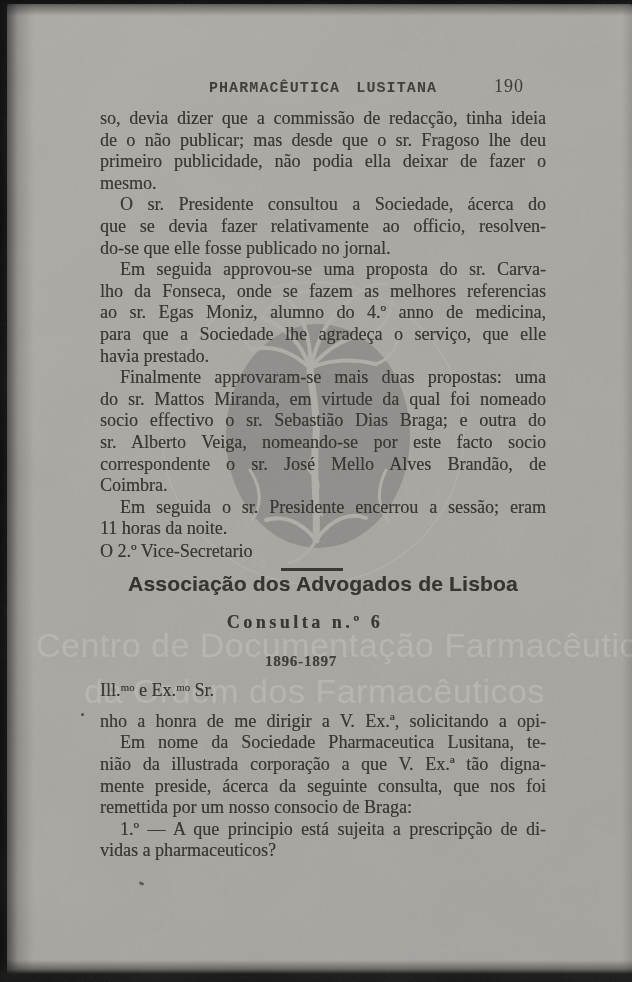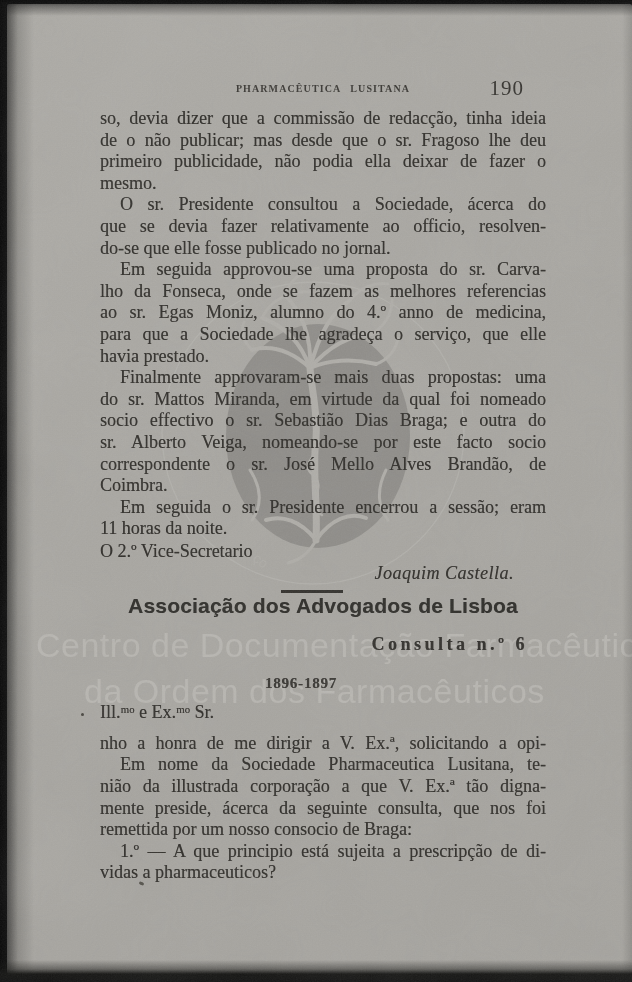--- a/index.html
+++ b/index.html
@@ -17,43 +17,43 @@
   .wm-text{position:absolute; font-family:"Liberation Sans","DejaVu Sans",sans-serif;
            color:#b7b5b0; font-size:34px; letter-spacing:0.5px; white-space:nowrap;
            font-weight:400;}
   .wm-line1{left:36px; top:626px;}
   .wm-line2{left:84px; top:672px;}
   .stamp{position:absolute; left:0; top:0;}
 
   
   .content{position:absolute; inset:0; z-index:3; color:#312f2b;}
   .running-head{position:absolute; left:100px; top:78px; width:446px; text-align:center;}
-  .rh-title{font-size:10px; font-weight:bold; letter-spacing:1.1px; color:#3a3834;
-            word-spacing:6px;}
-  .rh-folio{position:absolute; right:22px; top:-2px; font-size:21px;
+  .rh-title{font-size:15px; font-weight:bold; letter-spacing:1.1px; color:#3a3834;
+            word-spacing:6px;font-family:Liberation Mono, monospace;}
+  .rh-folio{position:absolute; right:22px; top:-2px; font-size:18px;
             letter-spacing:1px; font-weight:normal; color:#35332f;}
 
   .column{position:absolute; left:100px; top:108px; width:446px;
           font-size:18px; line-height:21.6px;
           text-shadow:0.25px 0.25px 0 rgba(49,47,43,0.55);}
   .line{text-align:justify; text-align-last:justify; white-space:normal;}
   .line.last{text-align-last:left;}
   .line.indent{text-indent:20px;}
 
   .sig-role{text-align:left; padding-right:62px; line-height:22px;}
   .sig-name{text-align:right; padding-right:32px; line-height:22px;
             font-style:italic; letter-spacing:0.5px;}
 
   .divider{width:62px; height:3px; background:#33312d; margin:6px auto 0;
            transform:translateX(-11px);}
 
   .sec-title{text-align:center; line-height:25px;
              font-family:"Liberation Sans","DejaVu Sans",sans-serif;
              font-weight:bold; font-size:21px; color:#2e2d29; letter-spacing:0.2px;}
-  .sec-consulta{margin-top:15px; text-align:right; line-height:23px;
+  .sec-consulta{margin-top:15px; text-align:center; line-height:23px;
                 font-weight:bold; font-size:18px; letter-spacing:3.5px;
                 position:relative; left:-18px; color:#312f2b;}
   .sec-years{margin-top:19px; text-align:center; line-height:17px;
              font-weight:bold; font-size:15px; letter-spacing:0.8px;
              position:relative; left:-22px; color:#3a3834;}
   .salutation{margin-top:9px; text-align:left; padding-right:28px; line-height:23px;
               font-family:"Liberation Serif","DejaVu Serif","DejaVu Sans",serif;}
   .letter{margin-top:9px;}
 
   
@@ -139,21 +139,20 @@
           <div class="line">do sr. Mattos Miranda, em virtude da qual foi nomeado</div>
           <div class="line">socio effectivo o sr. Sebastião Dias Braga; e outra do</div>
           <div class="line">sr. Alberto Veiga, nomeando-se por este facto socio</div>
           <div class="line">correspondente o sr. José Mello Alves Brandão, de</div>
           <div class="line last">Coimbra.</div>
           <div class="line indent">Em seguida o sr. Presidente encerrou a sessão; eram</div>
           <div class="line last">11 horas da noite.</div>
         </div>
 
       <div class="sig-role">O 2.º Vice-Secretario</div>
-      <div class="sig-name">Joaquim Castella.</div>
 
       <div class="divider"></div>
 
       <div class="sec-title">Associação dos Advogados de Lisboa</div>
       <div class="sec-consulta">Consulta n.º 6</div>
       <div class="sec-years">1896-1897</div>
       <div class="salutation">Ill.ᵐᵒ e Ex.ᵐᵒ Sr.</div>
 
       <div class="letter">
           <div class="line">nho a honra de me dirigir a V. Ex.ª, solicitando a opi-</div>

